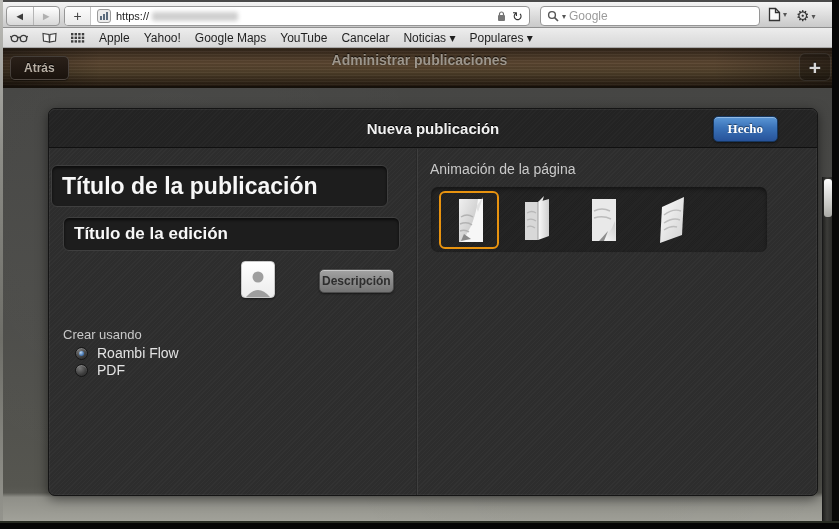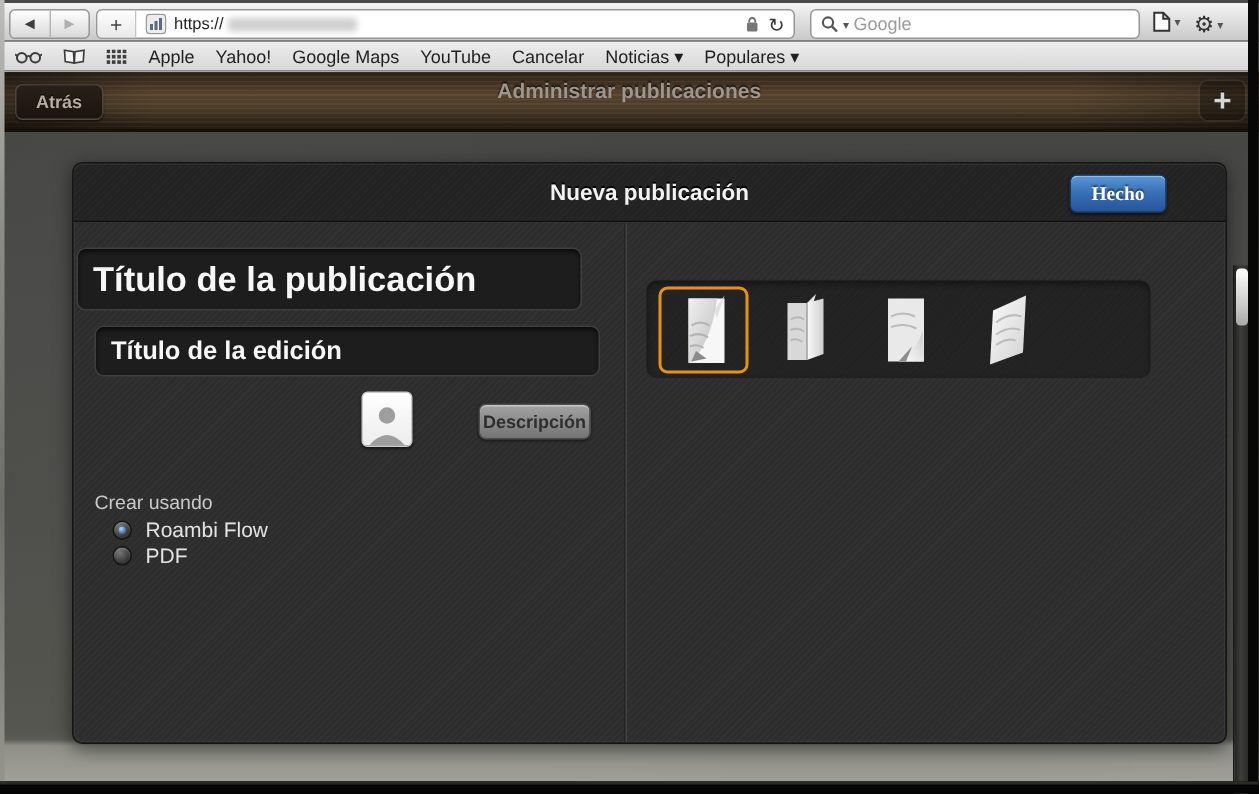--- a/index.html
+++ b/index.html
@@ -304,20 +304,21 @@
         <div class="create-label">Crear usando</div>
         <div class="radio-row radio-row-1">
           <span class="radio checked"></span>
           <span class="radio-label">Roambi Flow</span>
         </div>
         <div class="radio-row radio-row-2">
           <span class="radio"></span>
           <span class="radio-label">PDF</span>
         </div>
 
+        <div class="anim-label">Animación de la página</div>
         <div class="anim-box">
 
           <div class="anim-slot selected">
             <span>
               <svg width="36" height="50" viewBox="0 0 36 50">
                 <defs>
                   <linearGradient id="g1" x1="0" y1="0" x2="1" y2="1">
                     <stop offset="0" stop-color="#f0f0f0"></stop>
                       <stop offset="1" stop-color="#bdbdbd"></stop>
                   </linearGradient>

